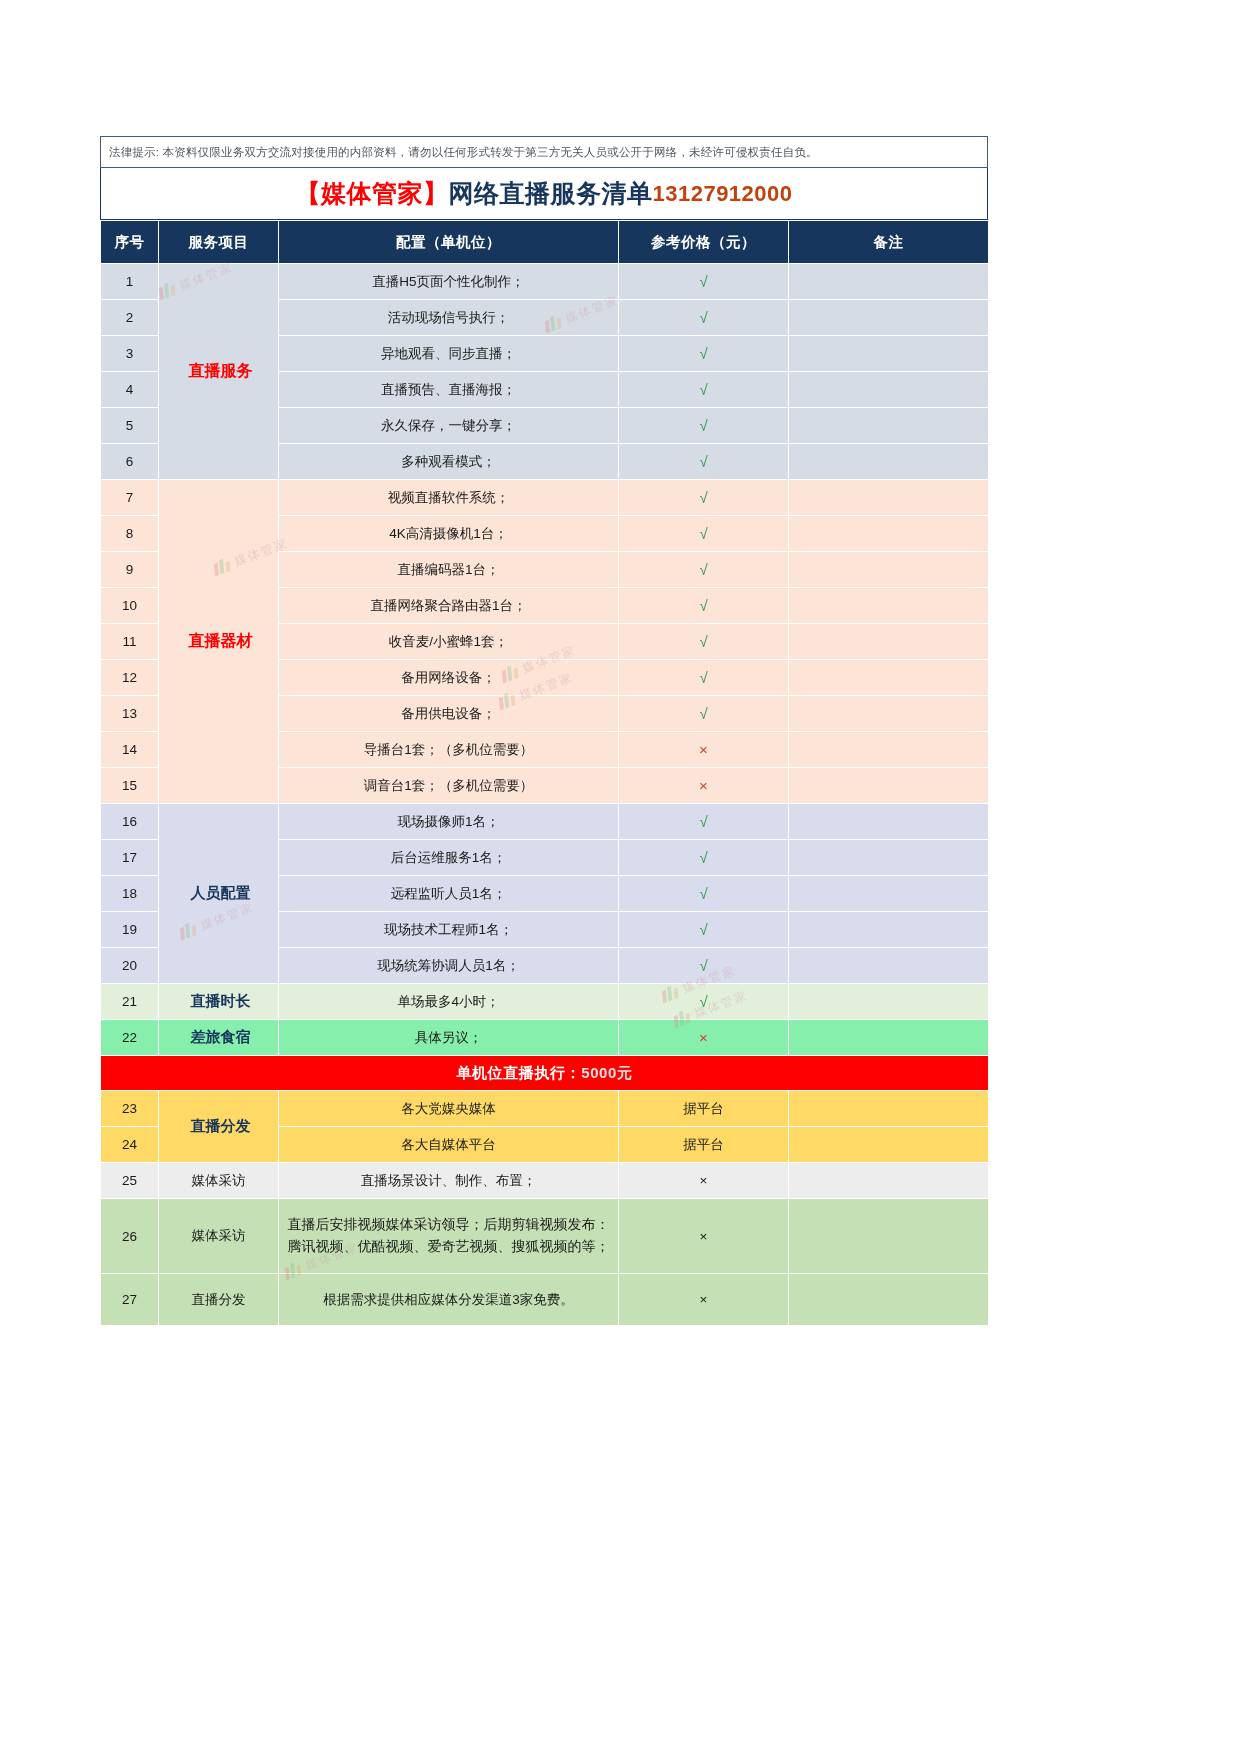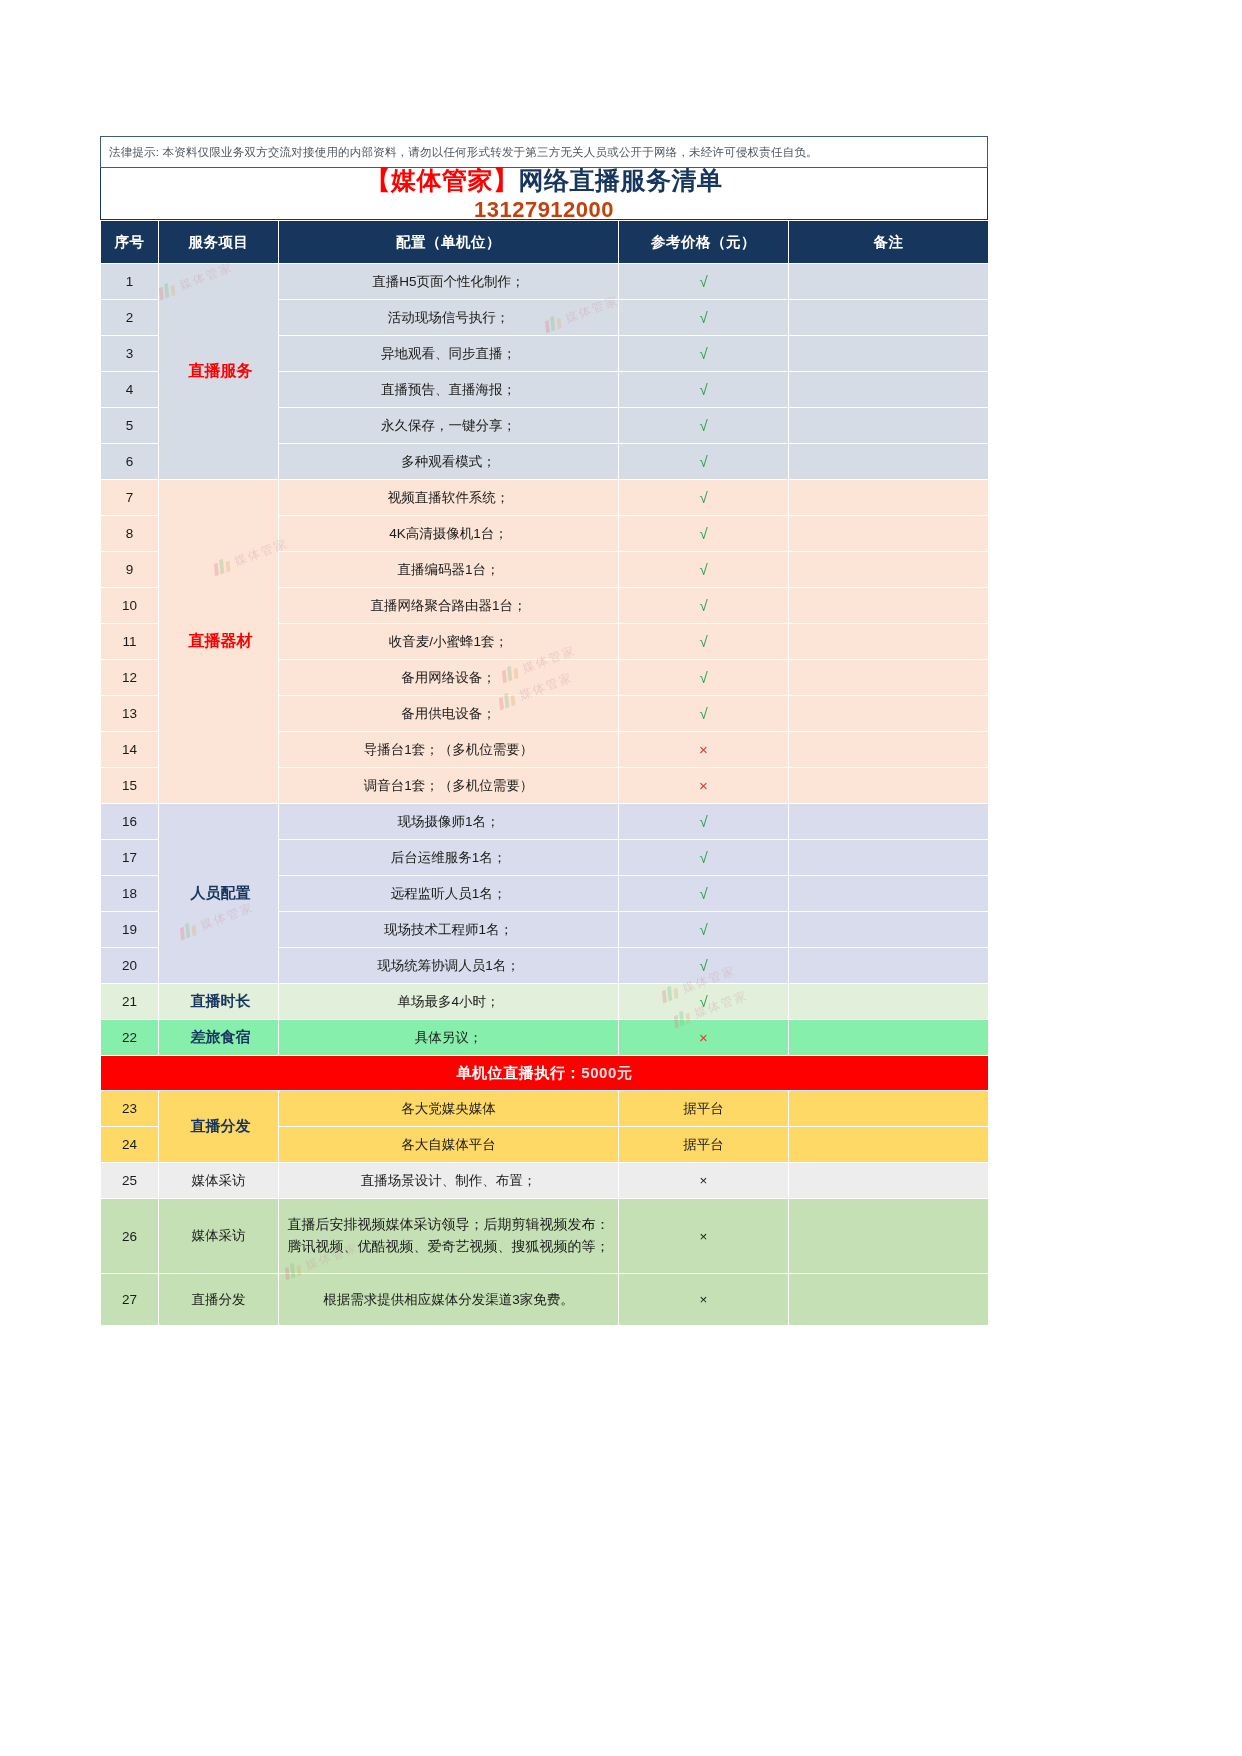--- a/index.html
+++ b/index.html
@@ -48,21 +48,20 @@
   .titlebar {
     box-sizing: border-box;
     width: 100%;
     height: 52px;
     border: 1px solid #17365d;
     border-top: none;
     background: #ffffff;
     display: flex;
     align-items: center;
     justify-content: center;
-    flex-direction: column;
   }
   .title-main {
     font-size: 25px;
     font-weight: bold;
     letter-spacing: 0.5px;
   }
   .title-main .red { color: #ff0000; }
   .title-main .dark { color: #17365d; }
   .title-phone {
     font-size: 22px;

